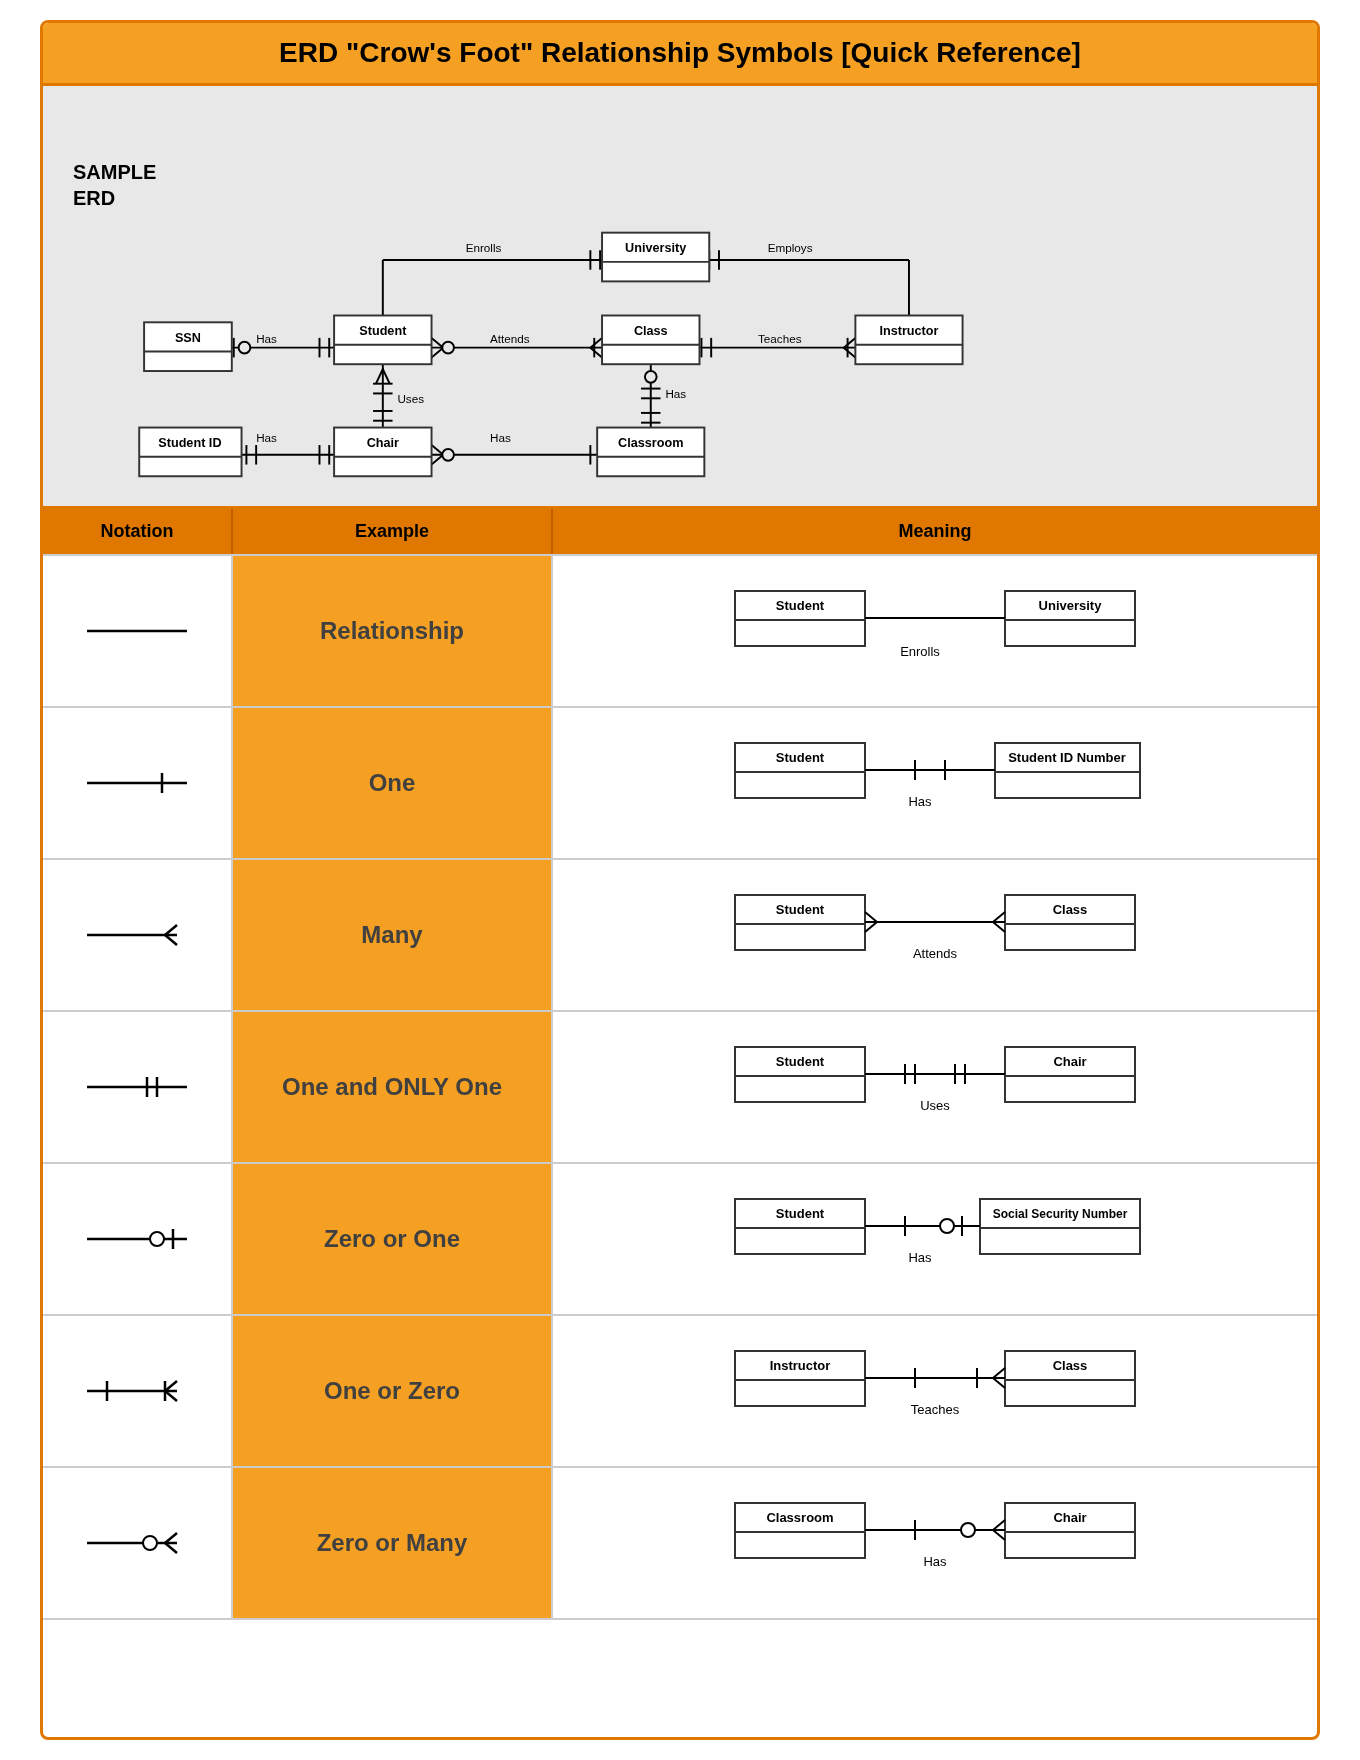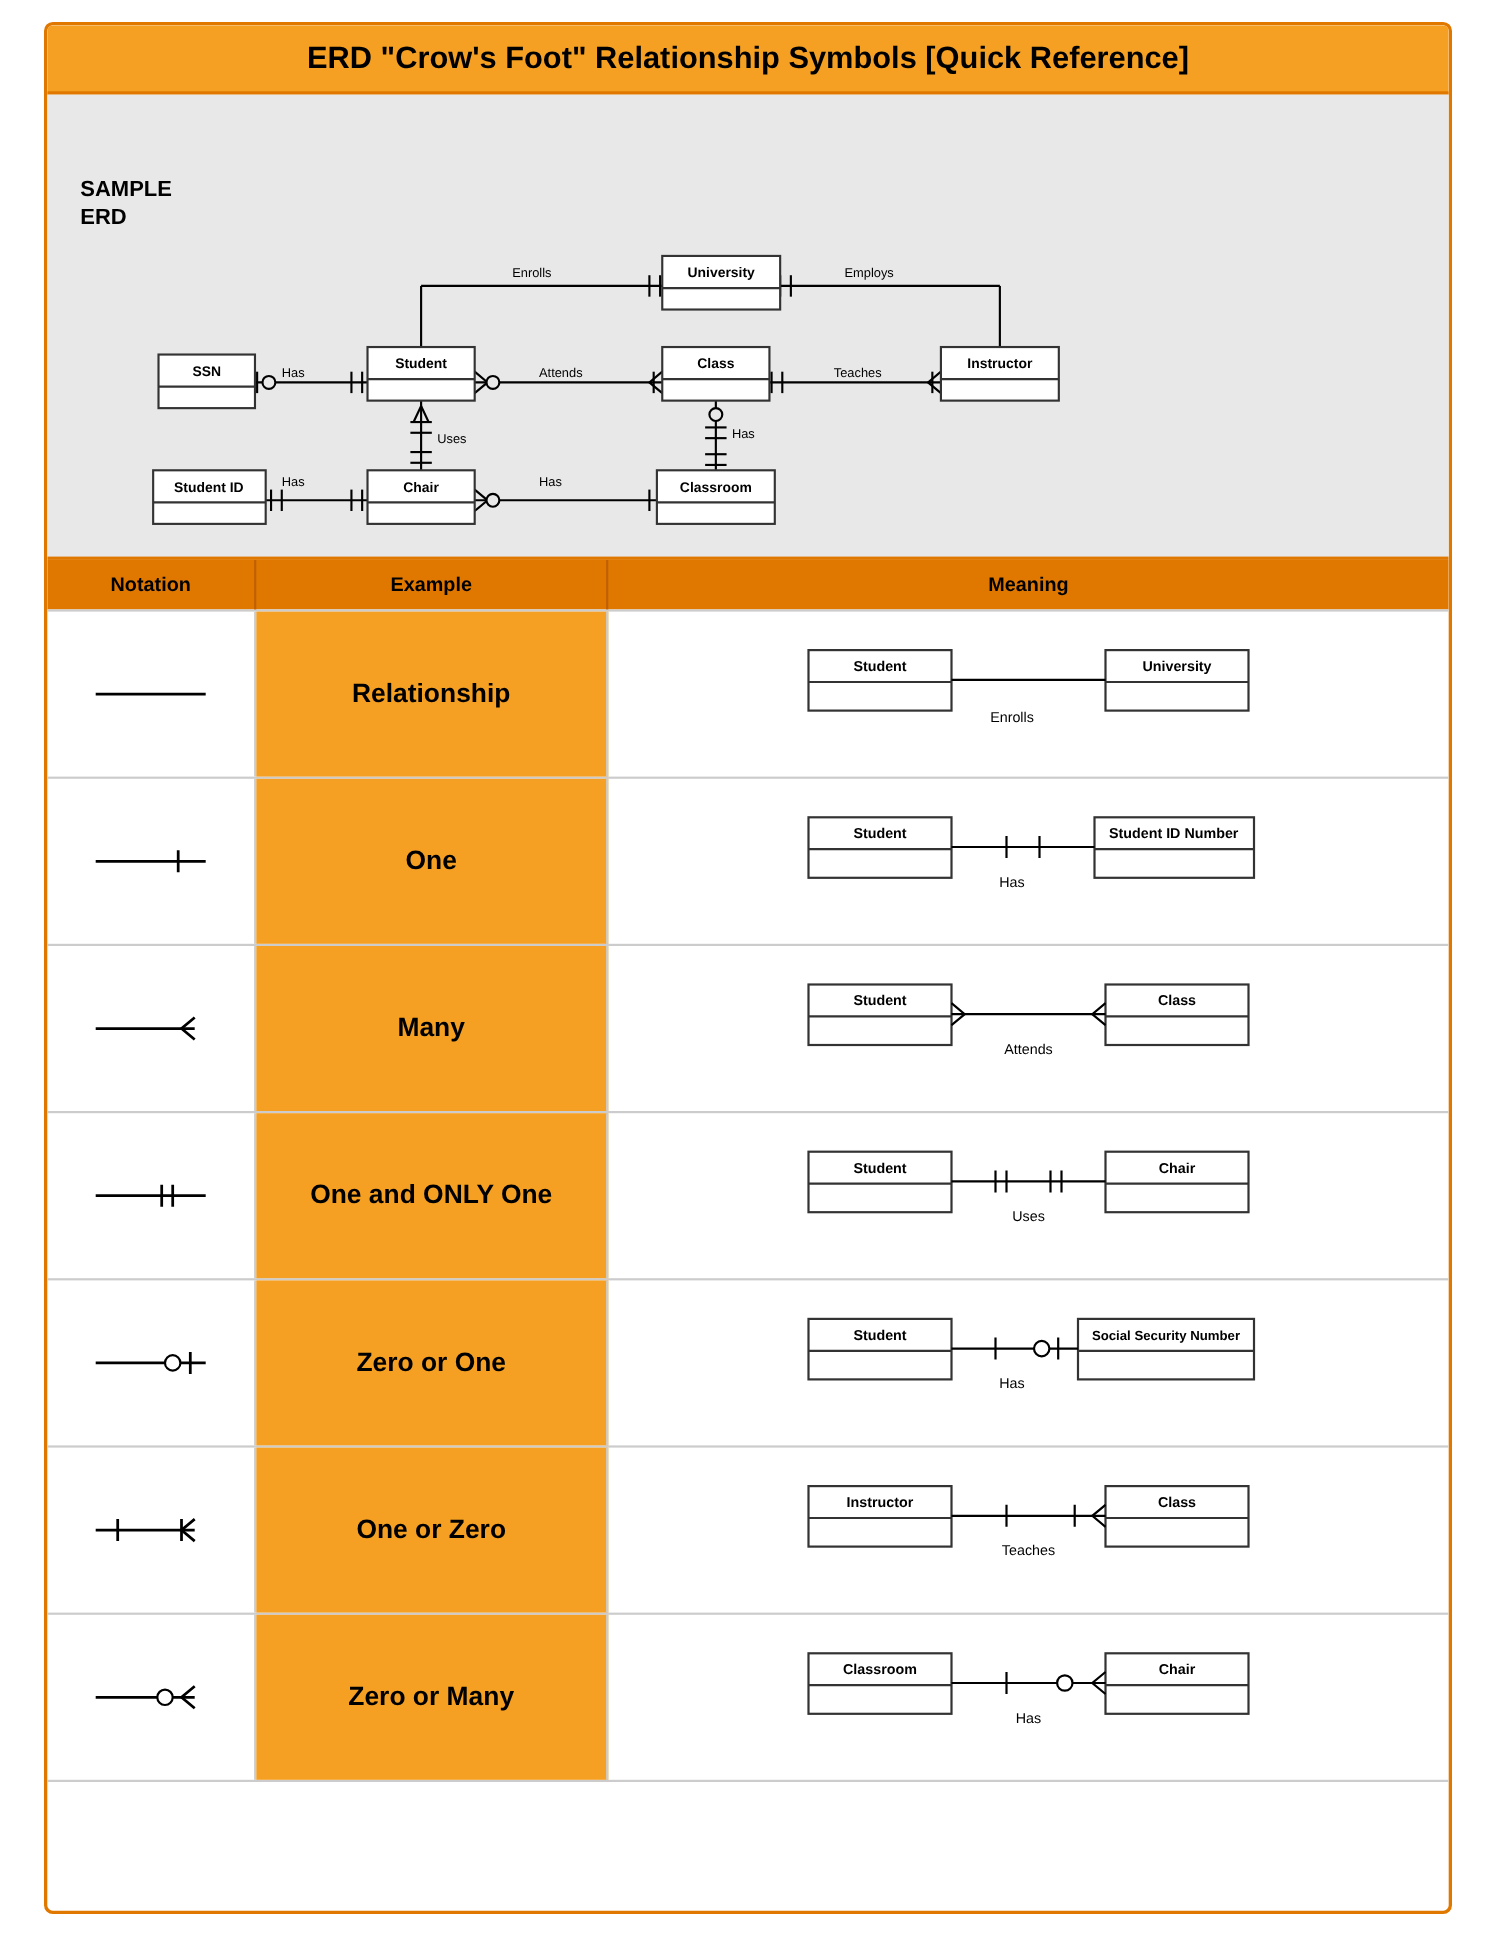--- a/index.html
+++ b/index.html
@@ -101,21 +101,21 @@
       border-right: 2px solid #ccc;
     }
     .meaning-cell {
       background: #f5a023;
       padding: 20px 16px;
       display: flex;
       align-items: center;
       justify-content: center;
       font-size: 24px;
       font-weight: bold;
-      color: #000000;
+      color: #404040;
       border-right: 2px solid #ccc;
     }
     .example-cell {
       padding: 20px 30px;
       display: flex;
       align-items: center;
       justify-content: center;
     }
     .example-diagram {
       position: relative;

